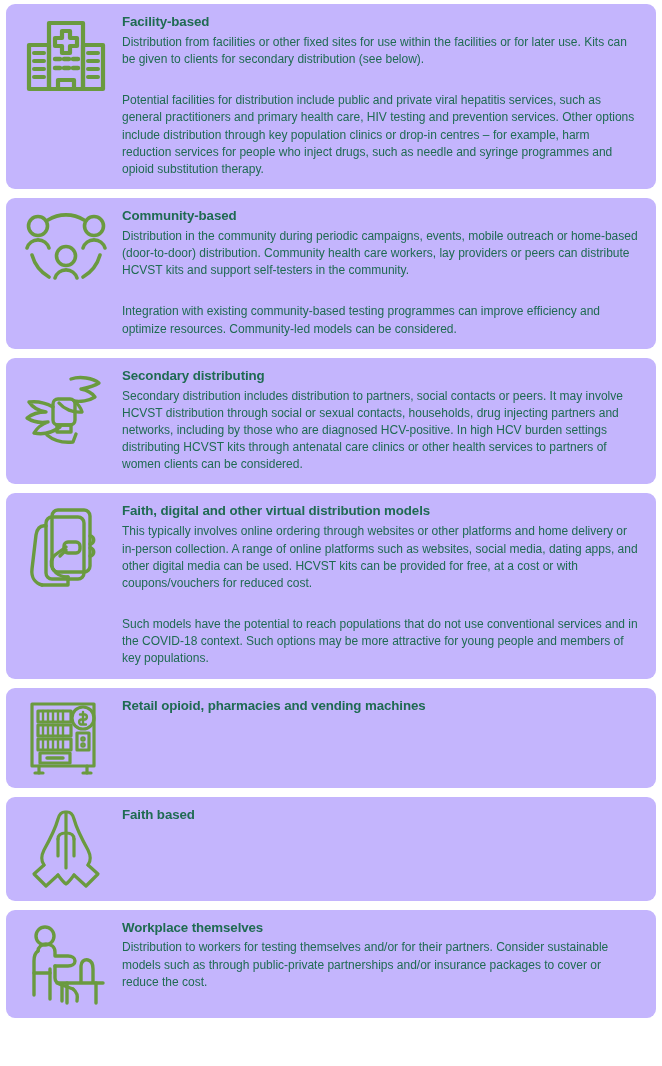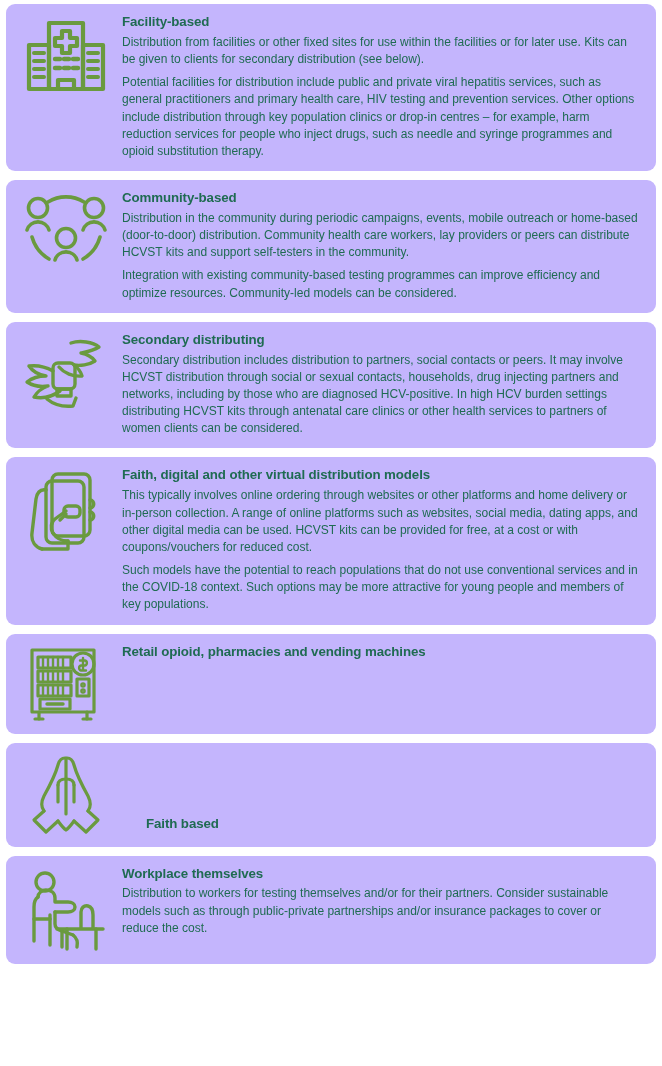--- a/index.html
+++ b/index.html
@@ -22,22 +22,21 @@
   }
   .panel {
     background: #c4b5fd;
     border-radius: 9px;
     display: flex;
     align-items: flex-start;
     box-sizing: border-box;
     padding: 9px 14px 11px 4px;
   }
   .panel.center-icon {
-    align-items: flex-end;
-    gap: 24px;
+    align-items: flex-start;
   }
   .icon-cell {
     flex: 0 0 112px;
     display: flex;
     align-items: flex-start;
     justify-content: center;
     padding-top: 4px;
     box-sizing: border-box;
   }
   .panel.center-icon .icon-cell {
@@ -60,21 +59,21 @@
     margin: 0 0 3px 0;
     letter-spacing: -0.1px;
   }
   .panel-body {
     color: #1f6b52;
     font-size: 12px;
     line-height: 1.43;
     margin: 0 0 0 0;
   }
   .panel-body + .panel-body {
-    margin-top: 6px;
+    margin-top: 24px;
   }
 </style>
 </head>
 <body>
 
 <div id="panels">
     <div class="panel">
       <div class="icon-cell">
         <svg width="86" height="80" viewBox="0 0 86 80" fill="none" stroke="#6a9a3f" stroke-width="4.2" stroke-linejoin="round" stroke-linecap="round">
     <rect x="26" y="6" width="34" height="66"></rect>

